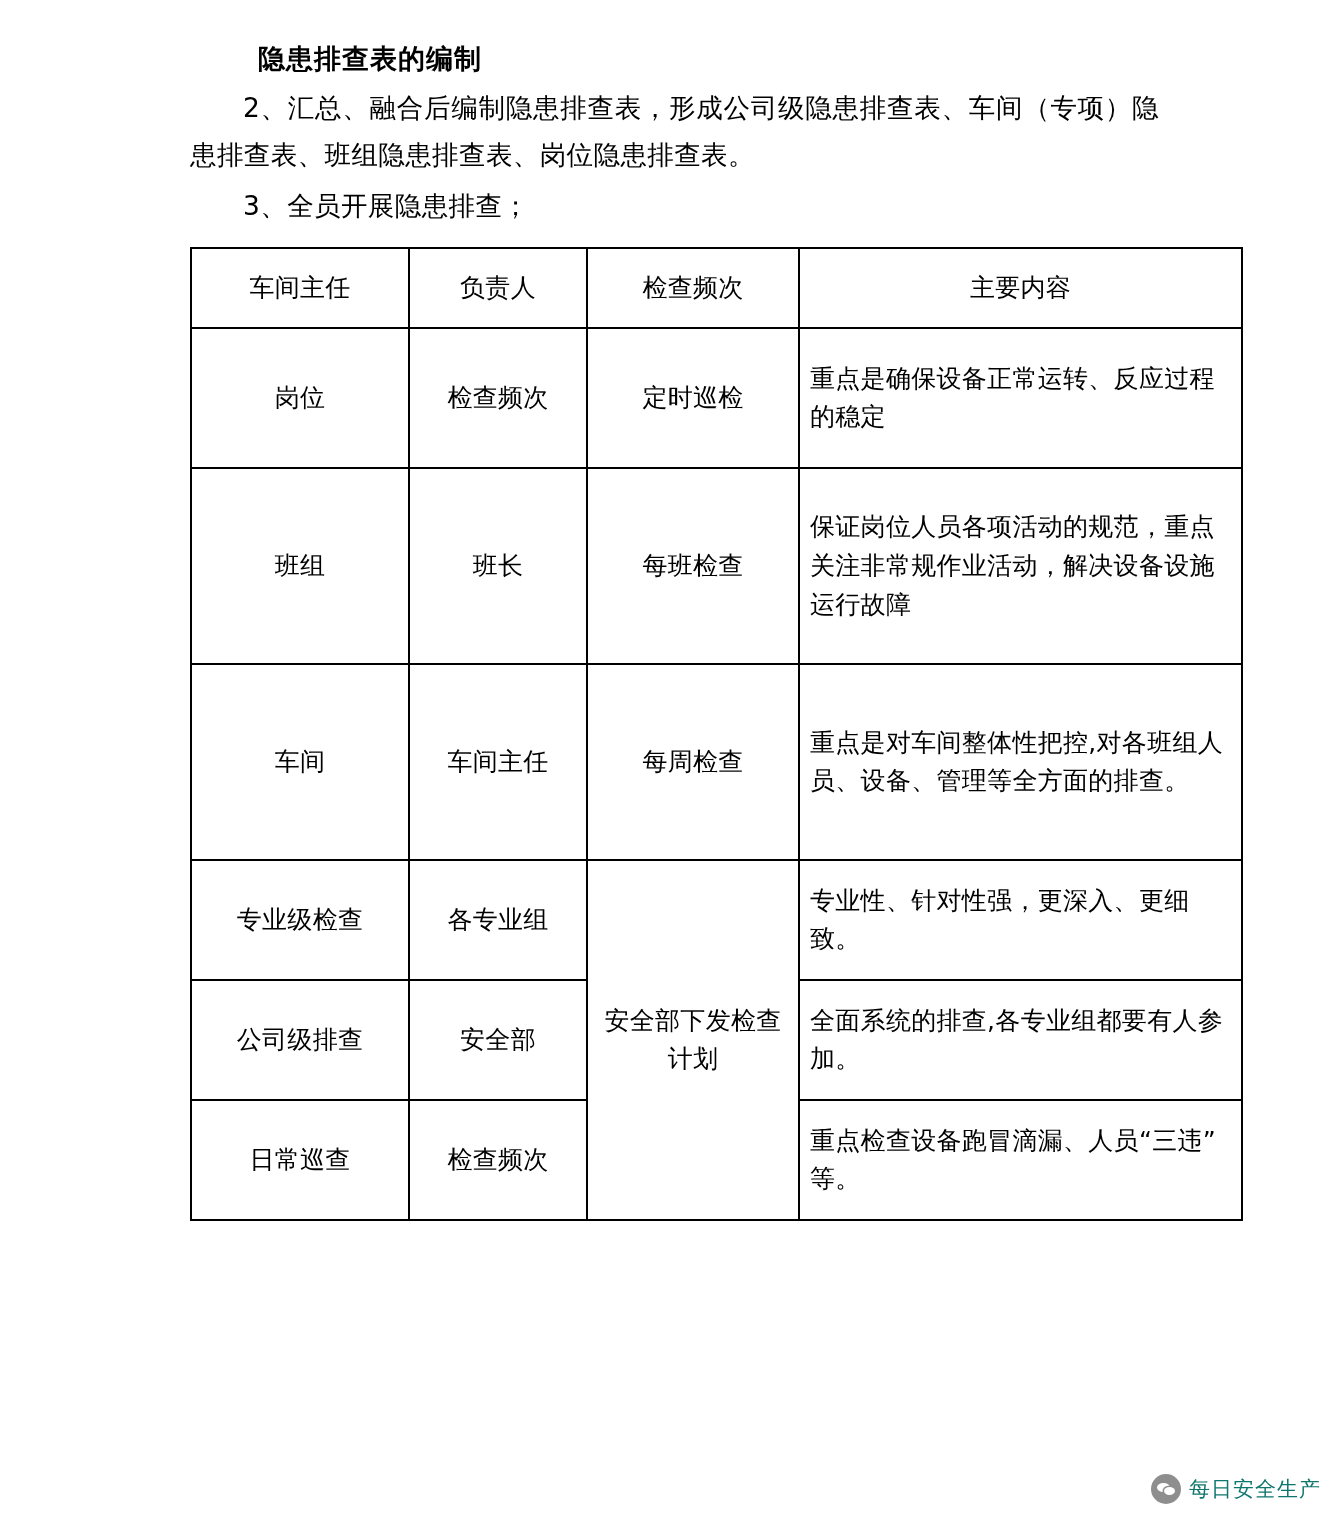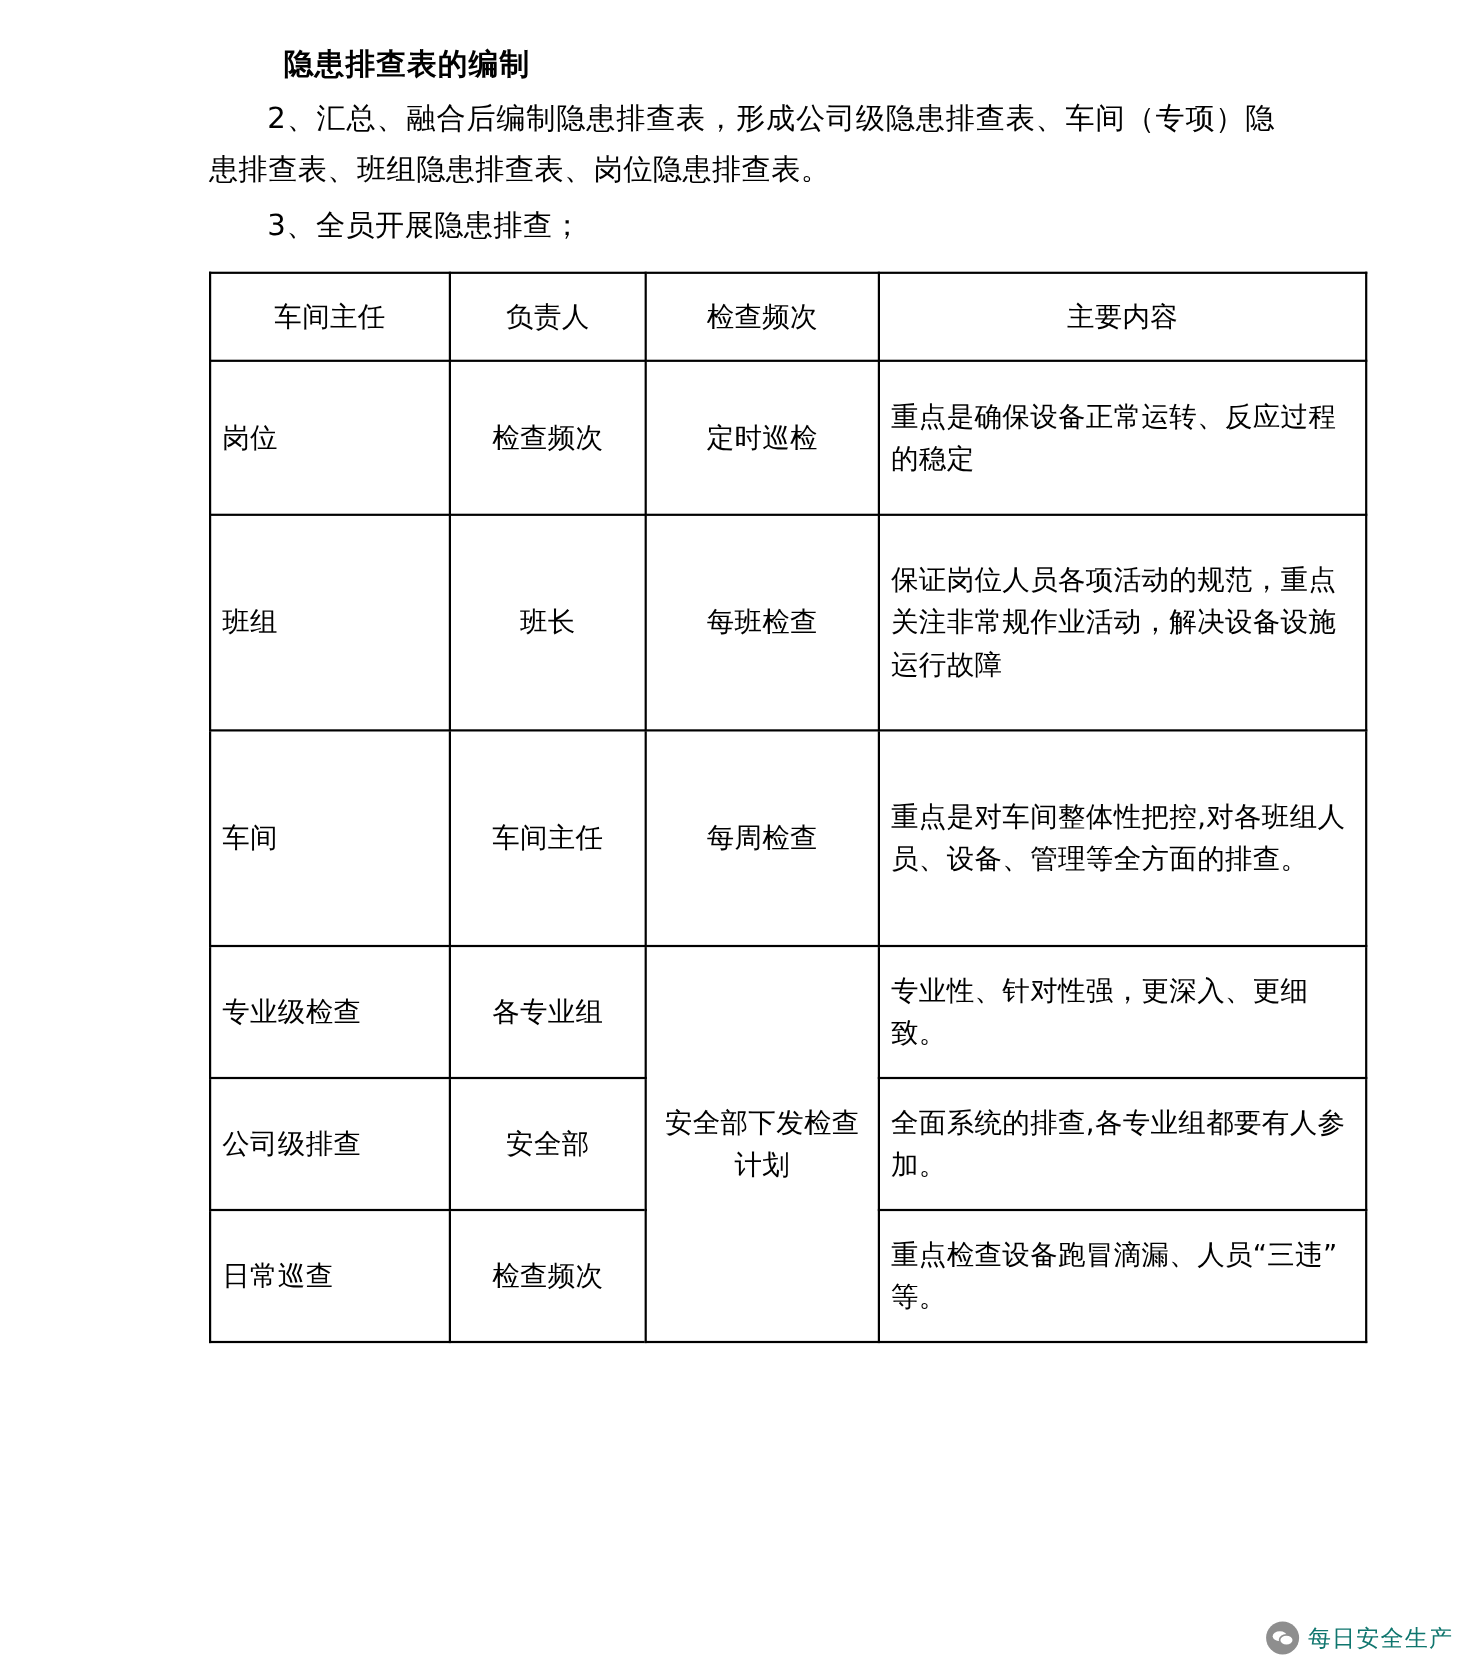--- a/index.html
+++ b/index.html
@@ -47,21 +47,21 @@
   }
   table.check-table td, table.check-table th {
     border: 2px solid #000;
     font-size: 25px;
     font-weight: normal;
     padding: 8px 10px;
     line-height: 1.55;
     vertical-align: middle;
     letter-spacing: 0.3px;
   }
-  .col-type { width: 196px; text-align: left; }
+  .col-type { width: 196px; text-align: center; }
   .col-person { width: 156px; text-align: center; }
   .col-freq { width: 190px; text-align: center; }
   .col-content { width: 421px; text-align: left; }
   .hdr td { text-align: center; height: 62px; }
   .r-tall { height: 140px; }
   .r-taller { height: 196px; }
   .r-mid { height: 120px; }
   .watermark {
     position: absolute;
     right: 18px;

